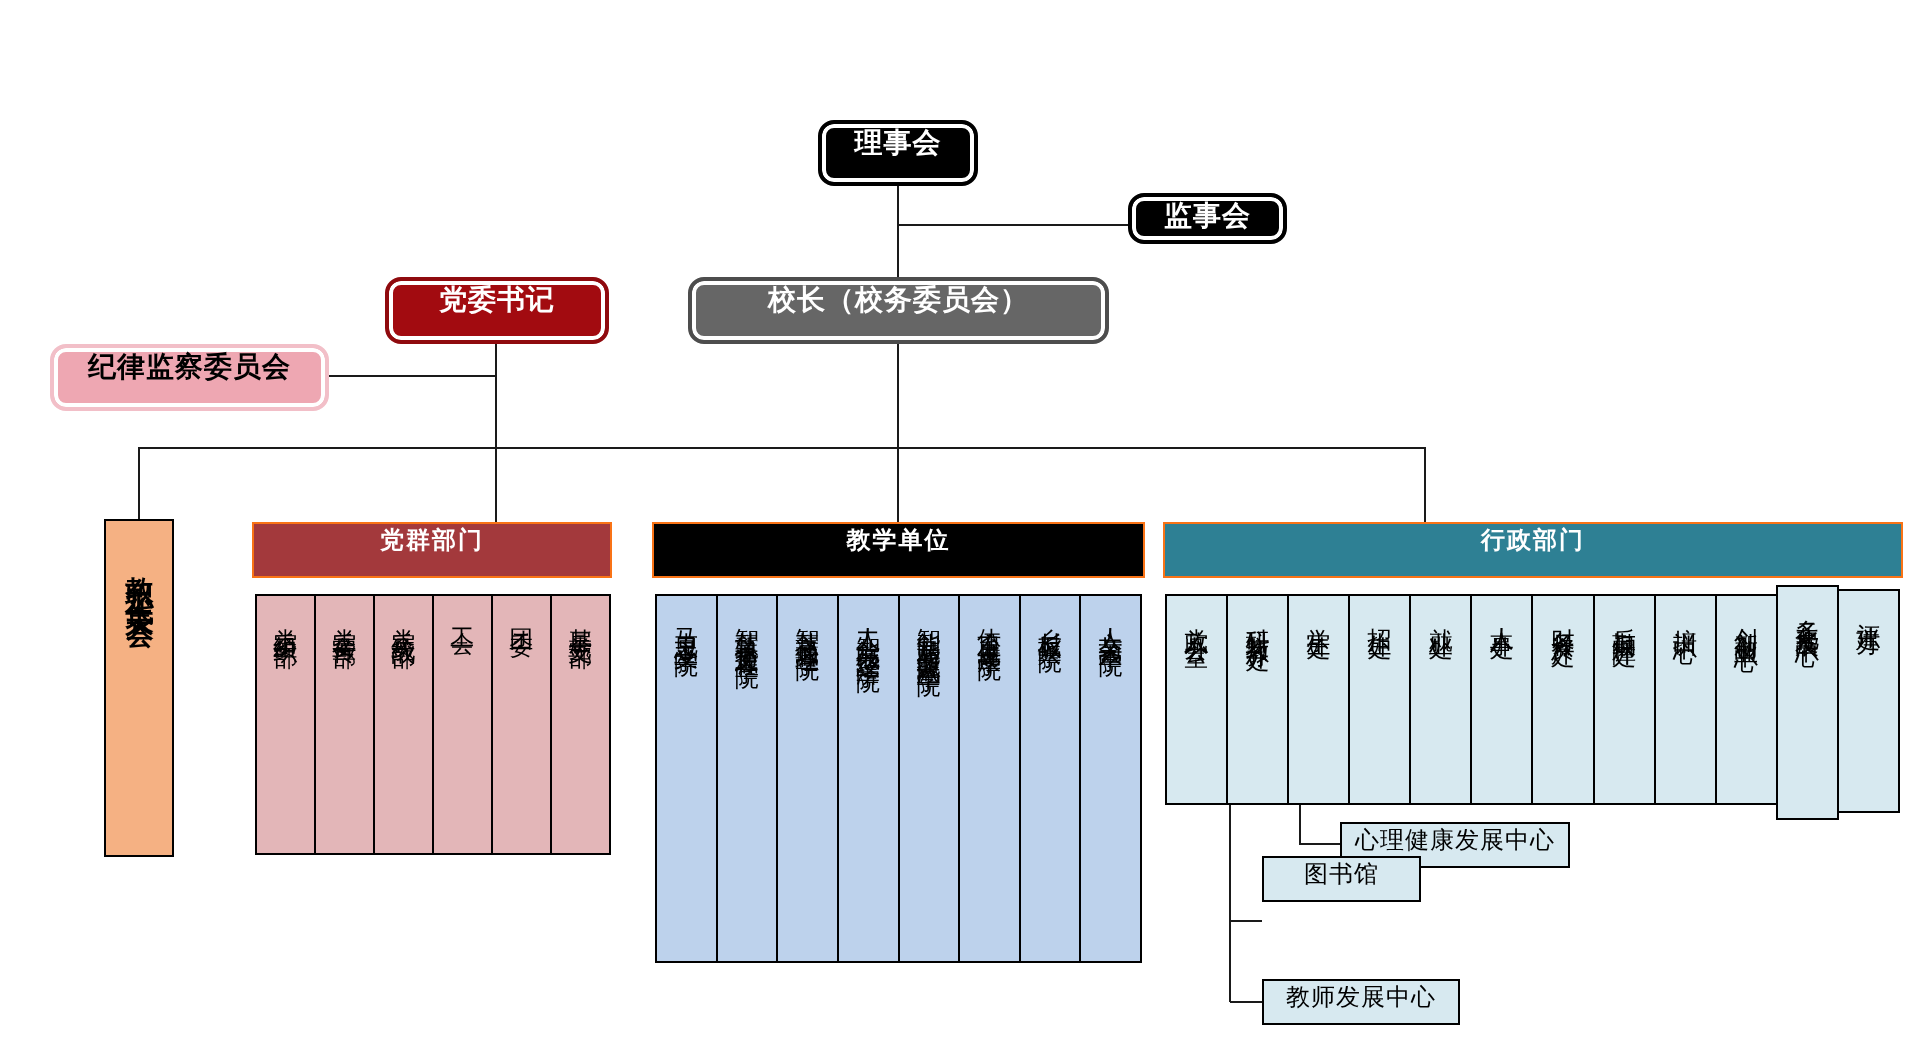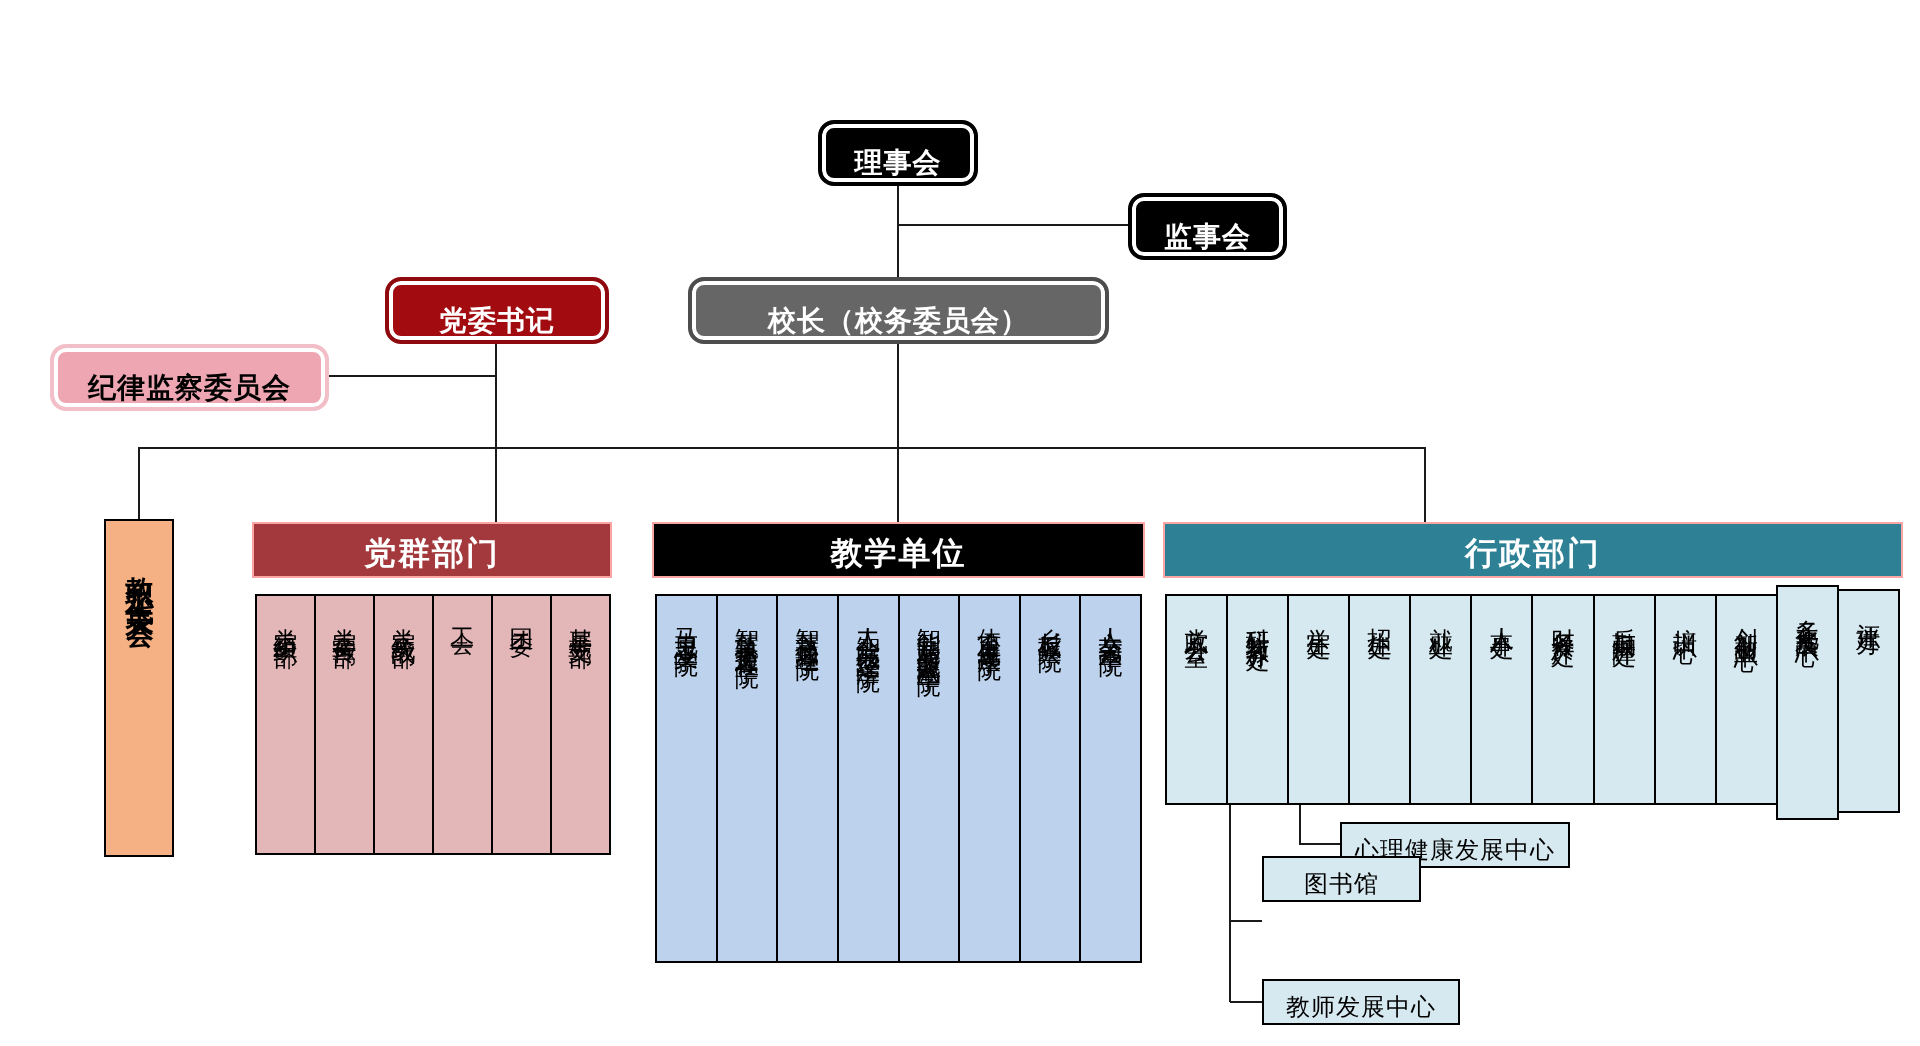--- a/index.html
+++ b/index.html
@@ -6,37 +6,37 @@
   .canvas {
     position:relative; width:1920px; height:1046px; background:#ffffff;
     font-family:"Liberation Sans", sans-serif; overflow:hidden;
   }
   .title {
     position:absolute; top:26px; left:0; width:1820px; text-align:center;
     font-size:37px; font-weight:bold; color:#000; letter-spacing:2px;
   }
   .box {
     position:absolute; box-sizing:border-box;
-    display:flex; align-items:flex-end; justify-content:center;
+    display:flex; align-items:flex-start; justify-content:center;
   }
   .pill {
     border-radius:16px; border:4px solid #000;
     box-shadow: inset 0 0 0 4px #fff;
     font-weight:bold; font-size:28px; color:#fff; letter-spacing:1px;
   }
   .black-node { background:#000000; border-color:#000000; }
   .red-node   { background:#A20B10; border-color:#8F0A0E; }
   .gray-node  { background:#666666; border-color:#4D4D4D; }
   .pink-node  { background:#EEA7B2; border-color:#F2BFC8; color:#000; }
   .orange-node{
     background:#F5B183; border:2px solid #000;
     align-items:flex-start;
   }
   .section-header {
-    border:2px solid #fca5a5; color:#fff; font-weight:bold; font-size:32px;
+    border:2px solid #f97316; color:#fff; font-weight:bold; font-size:24px;
     letter-spacing:2px;
   }
   .hdr-party    { background:#A3393C; }
   .hdr-teaching { background:#000000; }
   .hdr-admin    { background:#2E8094; }
   .cols { position:absolute; display:flex; box-sizing:border-box; }
   .col {
     flex:1; border:2px solid #000; border-left:none; box-sizing:border-box;
     display:flex; justify-content:center; align-items:flex-start;
   }
@@ -79,21 +79,21 @@
   <div class="vline" style="left:1229px; top:805px; width:2px; height:197px;"></div>
   <div class="hline" style="left:1230px; top:920px; width:32px; height:2px;"></div>
   <div class="hline" style="left:1230px; top:1001px; width:32px; height:2px;"></div>
   <div class="vline" style="left:1299px; top:805px; width:2px; height:40px;"></div>
   <div class="hline" style="left:1300px; top:843px; width:40px; height:2px;"></div>
 
   <div class="box pill black-node" style="left:818px; top:120px; width:160px; height:66px;">
     <span>理事会</span>
   </div>
 
-  <div class="box pill black-node" style="left:1128px; top:193px; width:159px; height:67px;">
+  <div class="box pill black-node" style="left:1128px; top:193px; width:159px; height:51px;">
     <span>监事会</span>
   </div>
 
   <div class="box pill red-node" style="left:385px; top:277px; width:224px; height:67px;">
     <span>党委书记</span>
   </div>
 
   <div class="box pill gray-node" style="left:688px; top:277px; width:421px; height:67px;">
     <span>校长（校务委员会）</span>
   </div>

